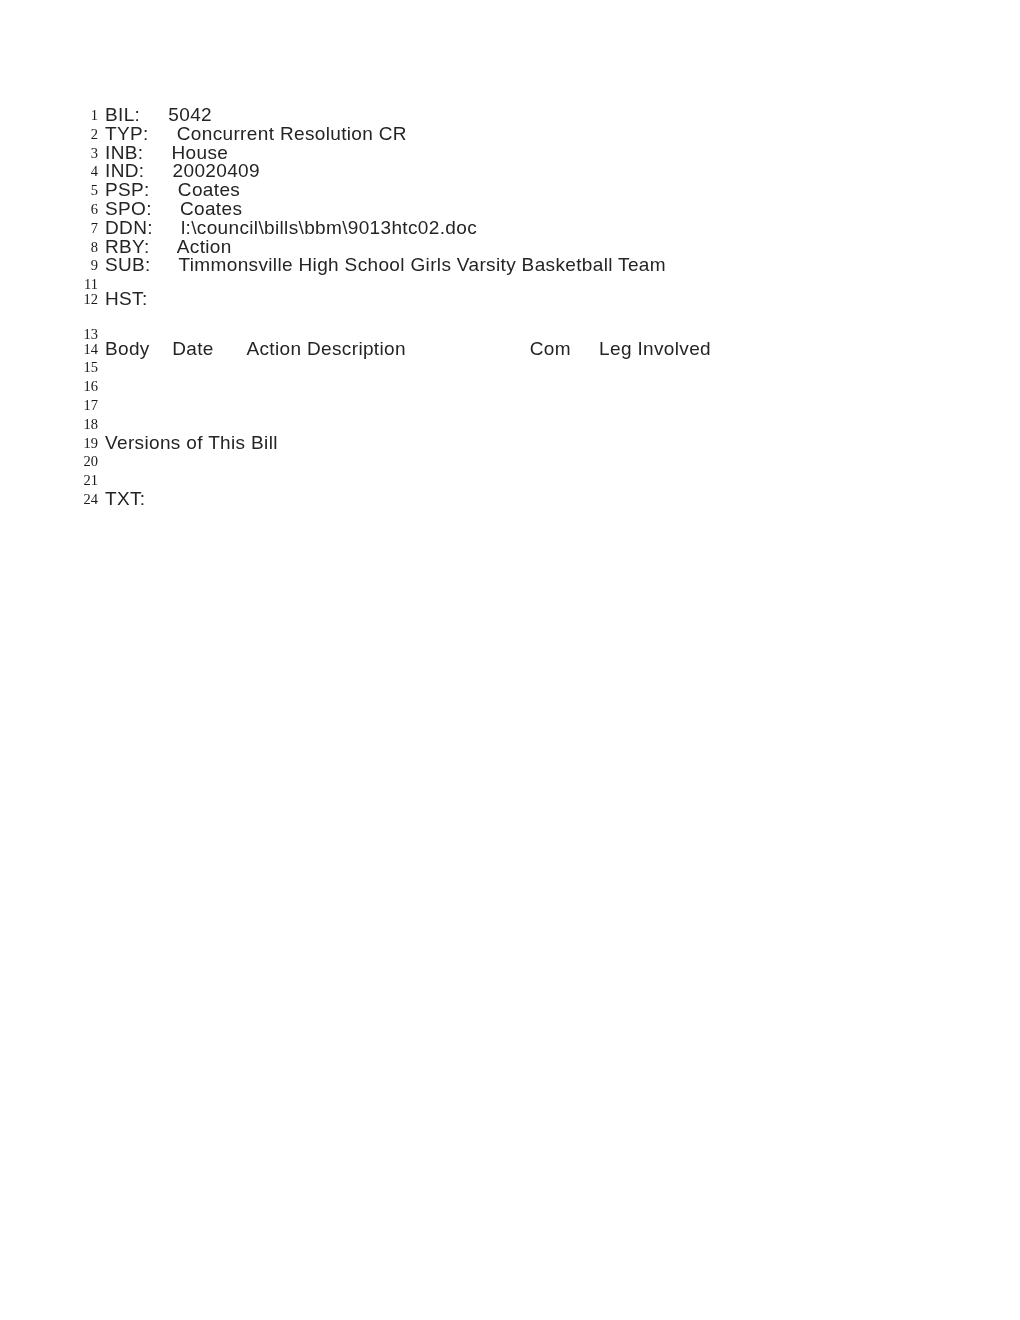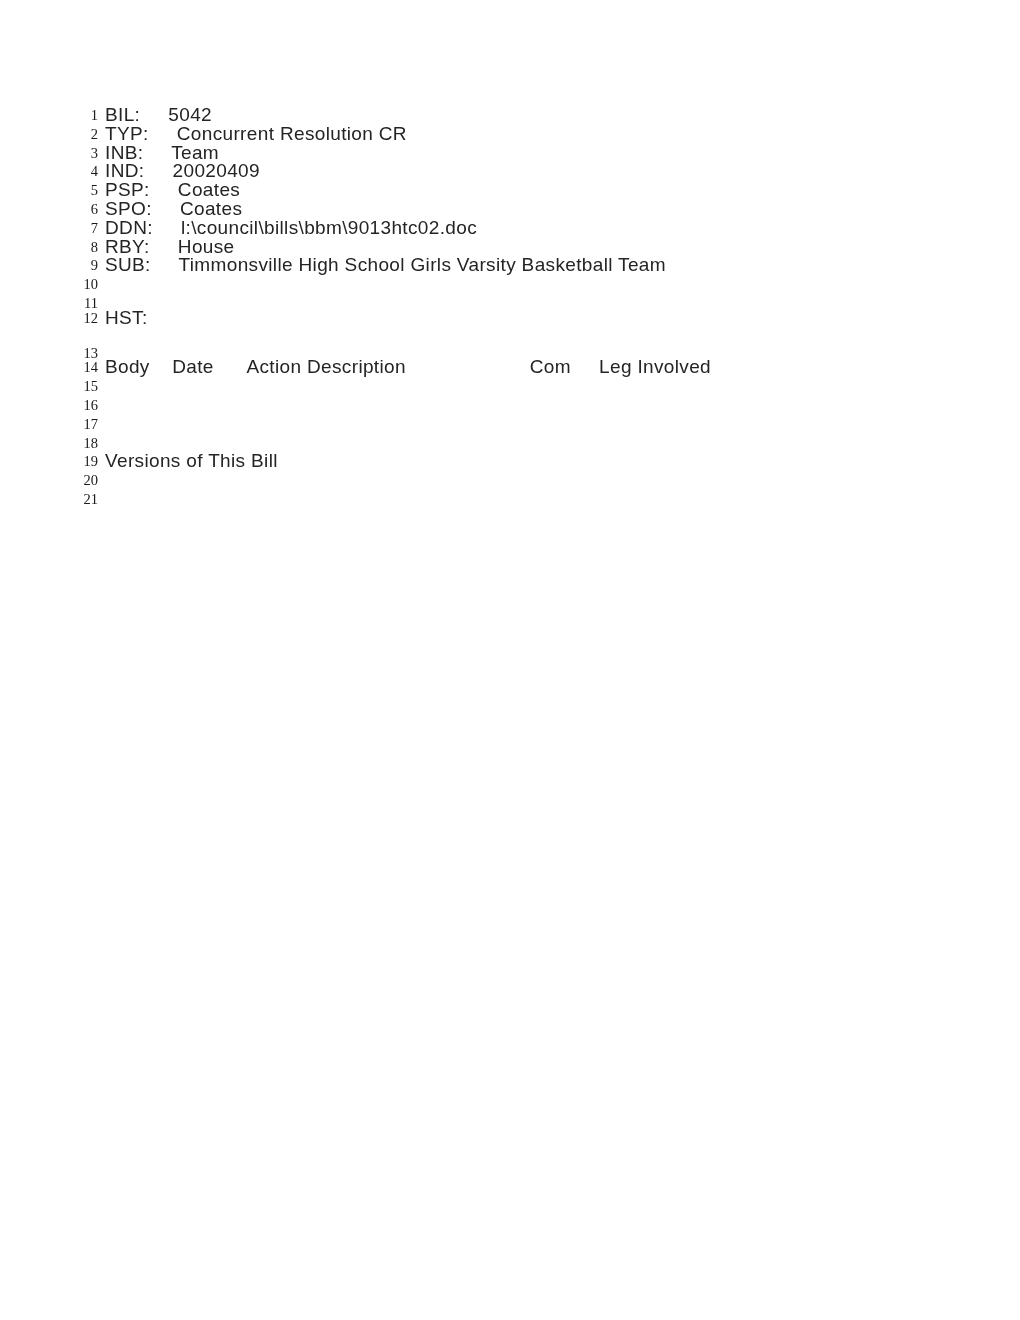--- a/index.html
+++ b/index.html
@@ -93,21 +93,21 @@
       <span class="linetext">BIL:     5042</span>
     </div>
 
     <div class="line">
       <span class="lineno">2</span>
       <span class="linetext">TYP:     Concurrent Resolution CR</span>
     </div>
 
     <div class="line">
       <span class="lineno">3</span>
-      <span class="linetext">INB:     Team</span>
+      <span class="linetext">INB:     House</span>
     </div>
 
     <div class="line">
       <span class="lineno">4</span>
       <span class="linetext">IND:     20020409</span>
     </div>
 
     <div class="line">
       <span class="lineno">5</span>
       <span class="linetext">PSP:     Coates</span>
@@ -118,32 +118,28 @@
       <span class="linetext">SPO:     Coates</span>
     </div>
 
     <div class="line">
       <span class="lineno">7</span>
       <span class="linetext">DDN:     l:\council\bills\bbm\9013htc02.doc</span>
     </div>
 
     <div class="line">
       <span class="lineno">8</span>
-      <span class="linetext">RBY:     House</span>
+      <span class="linetext">RBY:     Action</span>
     </div>
 
     <div class="line">
       <span class="lineno">9</span>
       <span class="linetext">SUB:     Timmonsville High School Girls Varsity Basketball Team</span>
     </div>
 
-    <div class="line">
-      <span class="lineno">10</span>
-
-    </div>
 
     <div class="line" style="margin-bottom: -4px;">
       <span class="lineno">11</span>
 
     </div>
 
     <div class="line">
       <span class="lineno">12</span>
       <span class="linetext">HST:</span>
     </div>
@@ -186,15 +182,19 @@
 
     </div>
 
     <div class="line">
       <span class="lineno">21</span>
 
     </div>
 
 
 
+    <div class="line">
+      <span class="lineno">24</span>
+      <span class="linetext">TXT:</span>
+    </div>
 
   </div>
 </div>
 
 </body></html>

